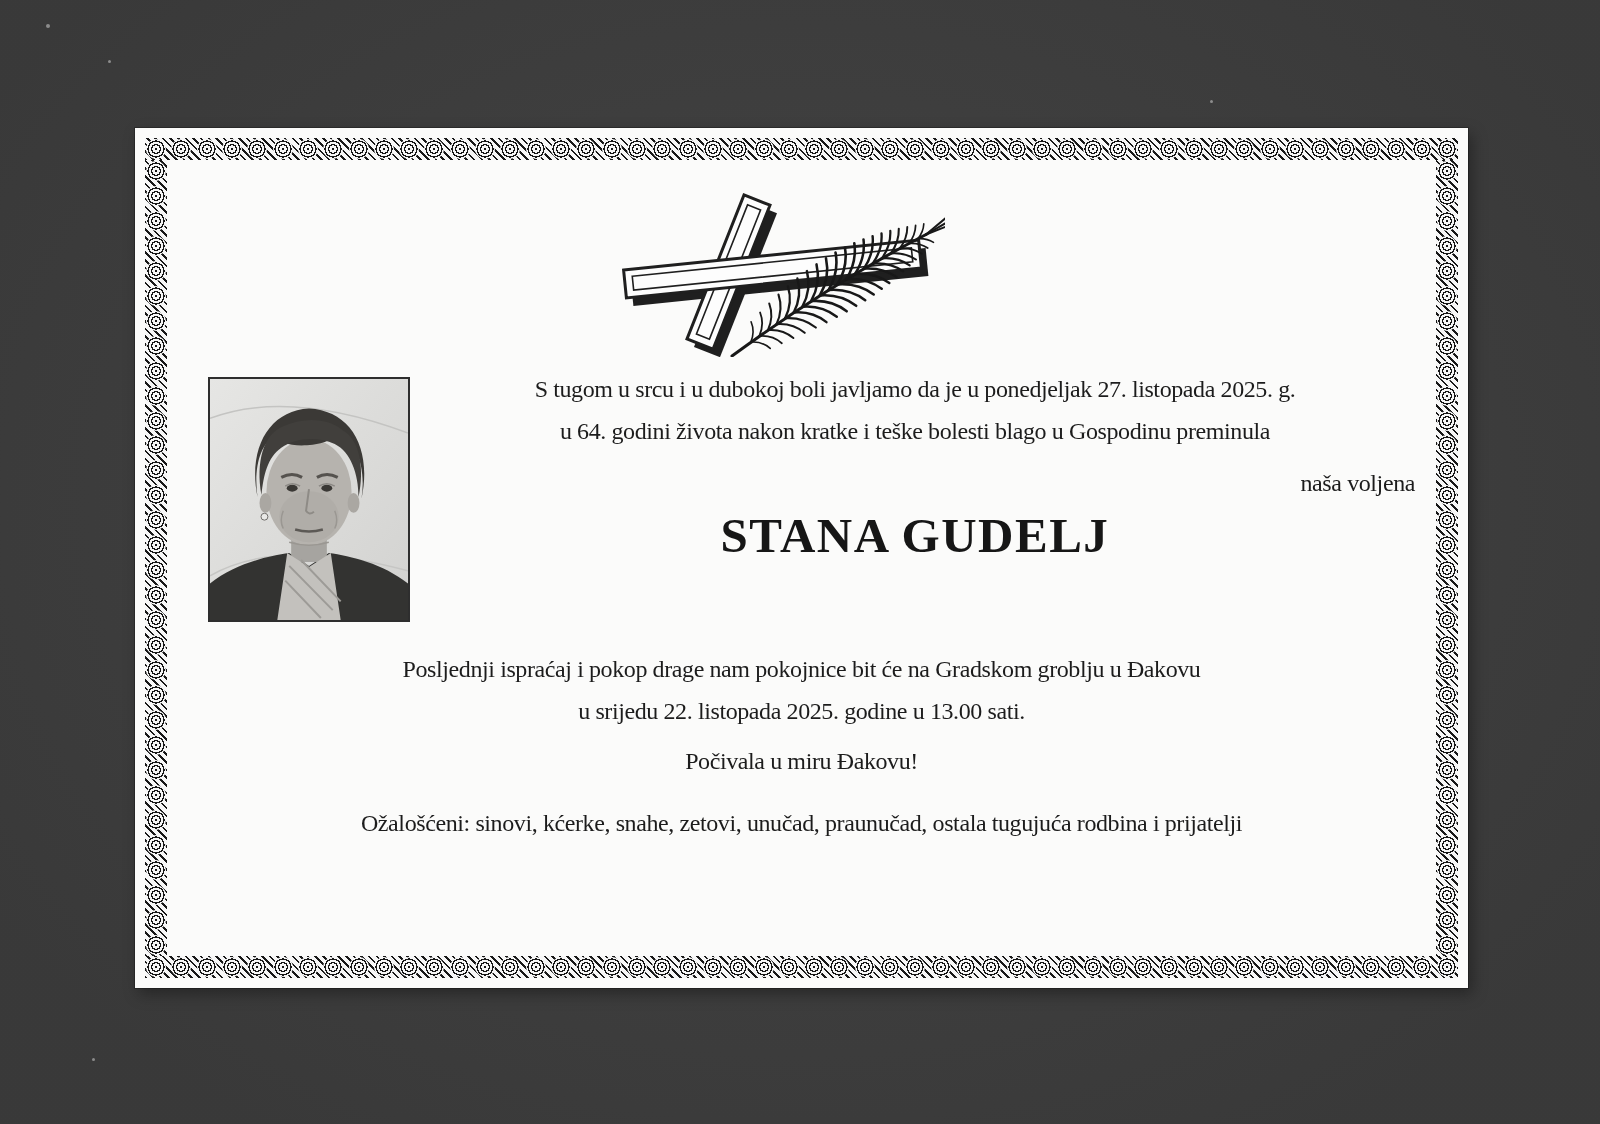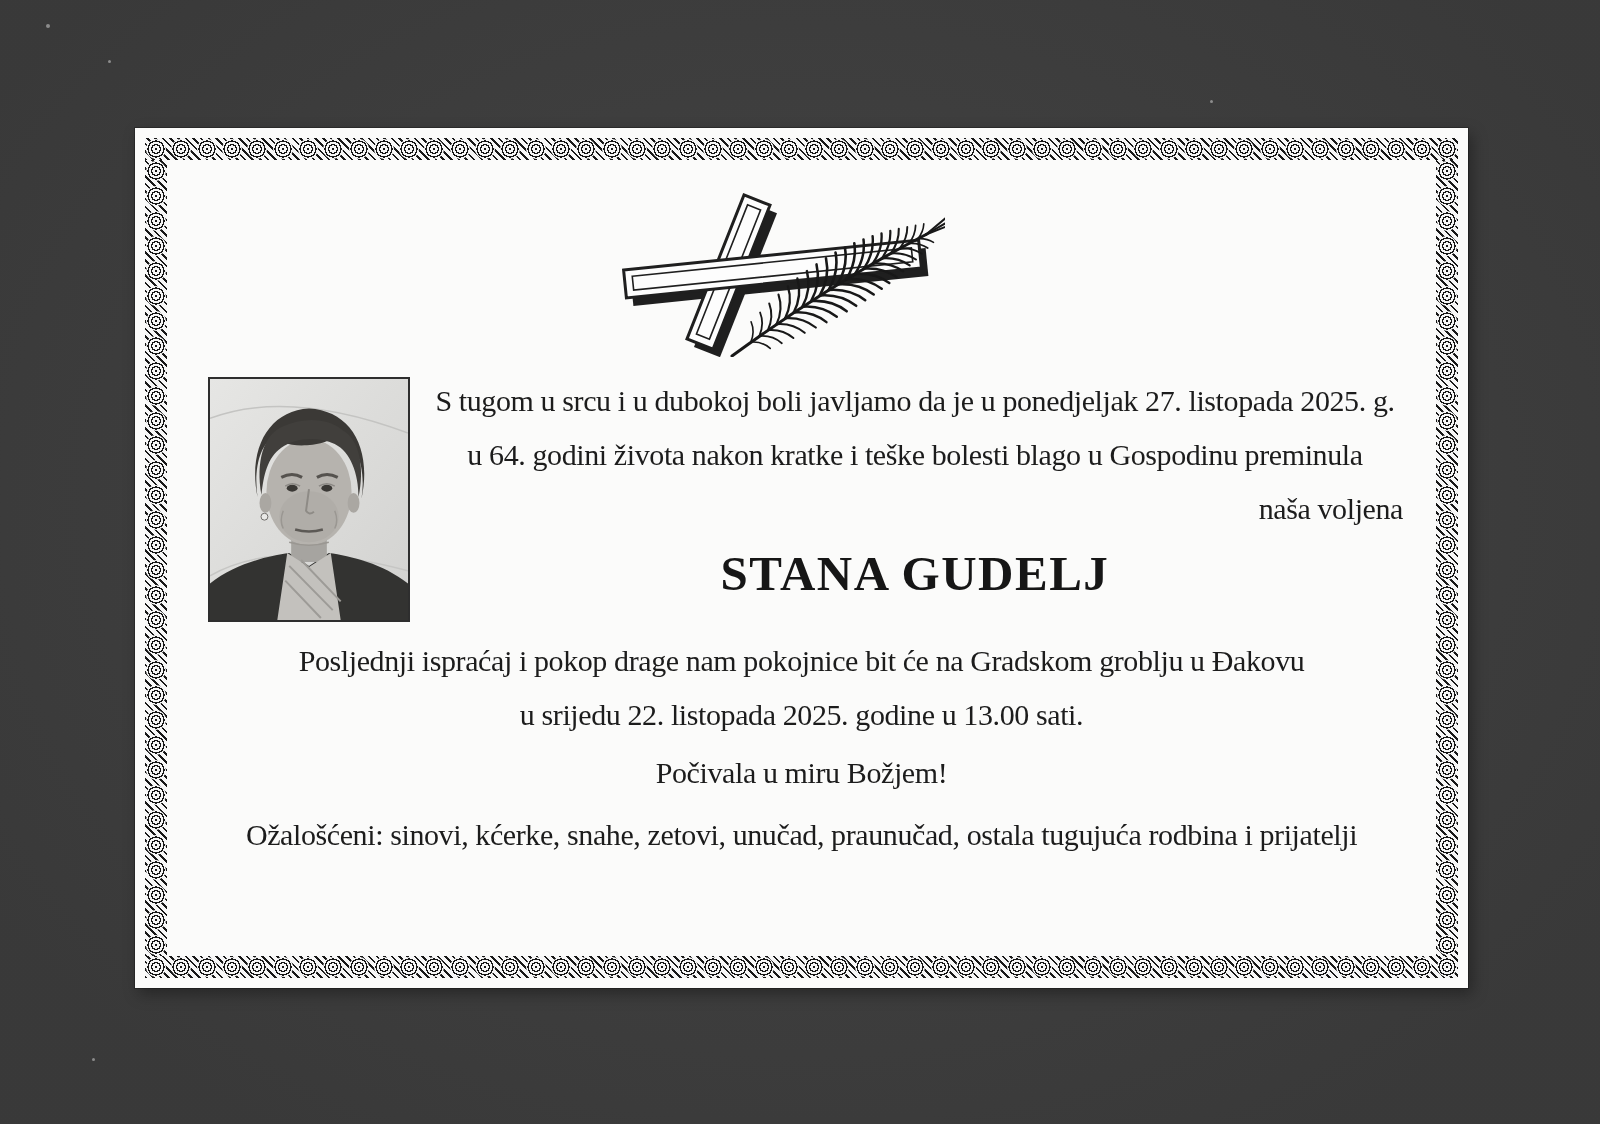--- a/index.html
+++ b/index.html
@@ -31,26 +31,26 @@
   .chain-left{left:10px;}
   .chain-right{right:10px;}
   .link{flex:none;width:20px;height:20px;border-radius:50%;
     background:repeating-radial-gradient(circle at 50% 50%,#161616 0 1.4px,#f7f7f7 1.4px 3.6px);
   }
   .crosspalm{position:absolute;left:480px;top:64px;width:330px;height:165px;}
   .photo{position:absolute;left:73px;top:249px;width:202px;height:245px;
     background:#dedede;border:2px solid #2e2e2e;box-sizing:border-box;}
   .photo svg{display:block;width:100%;height:100%;}
   .textcol{position:absolute;left:280px;width:1000px;top:240px;text-align:center;color:#1c1c1c;}
-  .bodyline{margin:12px;font-size:30px;line-height:42px;letter-spacing:-0.4px;white-space:nowrap;}
+  .bodyline{margin:0;font-size:24px;line-height:42px;letter-spacing:-0.4px;white-space:nowrap;}
   .beloved{margin-top:10px;text-align:right;}
   .deceased{margin:0;margin-top:0;font-size:49px;line-height:64px;font-weight:bold;
     letter-spacing:1.5px;white-space:nowrap;color:#161616;}
   .blockcenter{position:absolute;left:32px;right:32px;text-align:center;color:#1c1c1c;}
-  .funeral{top:500px;}
+  .funeral{top:520px;}
   .rest{top:612px;}
   .mourners{top:674px;}
 </style>
 </head>
 <body>
 
 <div class="stage">
   <div class="dust" style="left:46px;top:24px;width:4px;height:4px;"></div>
   <div class="dust" style="left:108px;top:60px;width:3px;height:3px;"></div>
   <div class="dust" style="left:1210px;top:100px;width:3px;height:3px;"></div>
@@ -347,21 +347,21 @@
       <p class="bodyline beloved">naša voljena</p>
       <h1 class="deceased">STANA GUDELJ</h1>
     </div>
 
     <div class="blockcenter funeral">
       <p class="bodyline">Posljednji ispraćaj i pokop drage nam pokojnice bit će na Gradskom groblju u Đakovu</p>
       <p class="bodyline">u srijedu 22. listopada 2025. godine u 13.00 sati.</p>
     </div>
 
     <div class="blockcenter rest">
-      <p class="bodyline">Počivala u miru Božjem!</p>
+      <p class="bodyline">Počivala u miru Đakovu!</p>
     </div>
 
     <div class="blockcenter mourners">
       <p class="bodyline">Ožalošćeni: sinovi, kćerke, snahe, zetovi, unučad, praunučad, ostala tugujuća rodbina i prijatelji</p>
     </div>
 
   </div>
 </div>
 
 </body></html>

